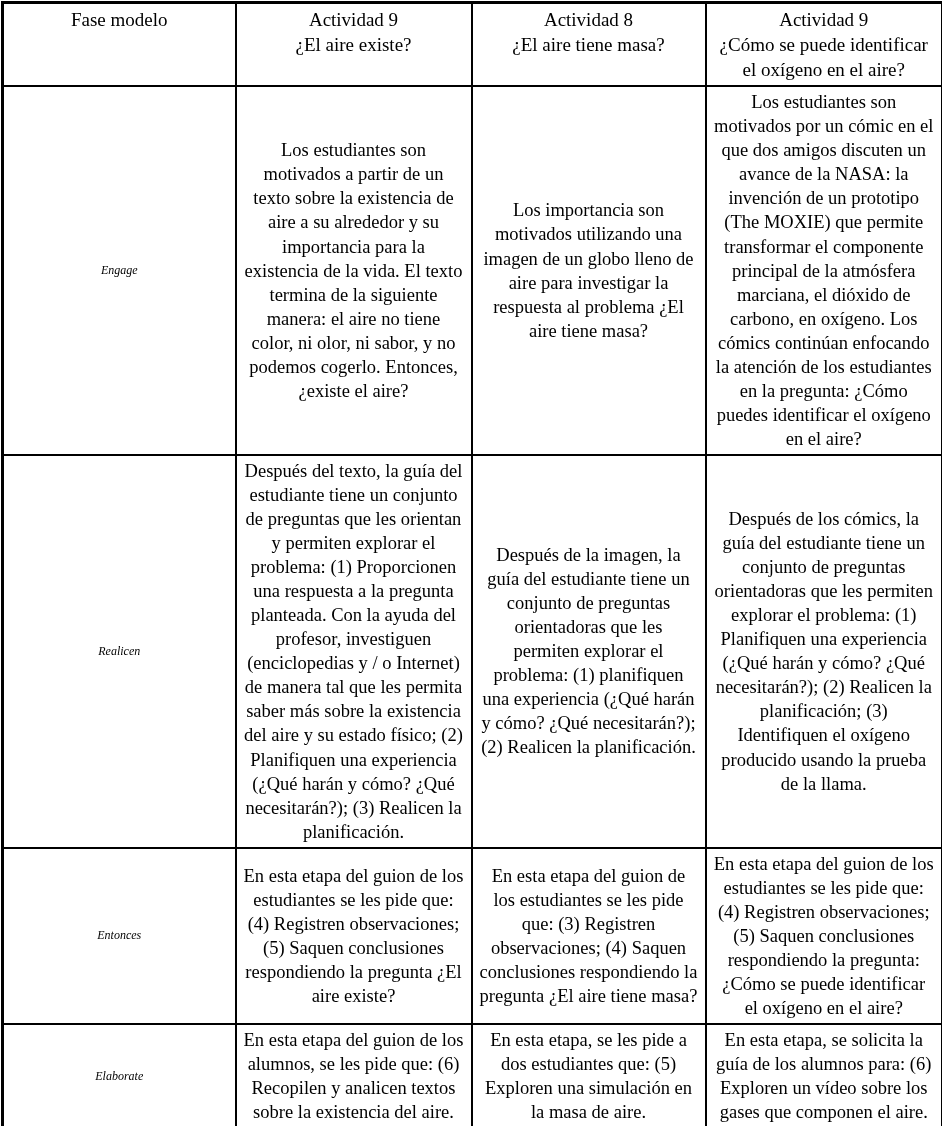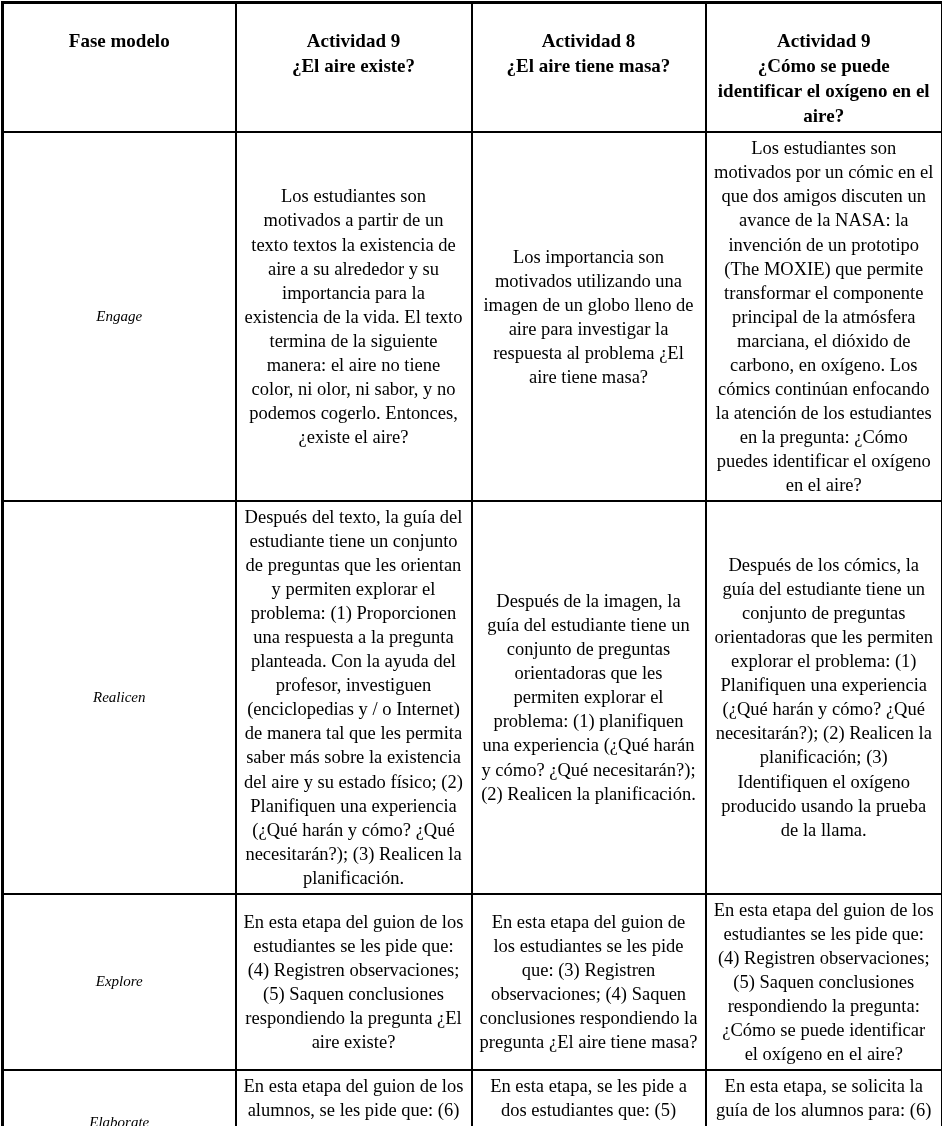--- a/index.html
+++ b/index.html
@@ -26,30 +26,30 @@
     background: #ffffff;
   }
   .model-table td, .model-table th {
     border: 2px solid #000000;
     padding: 3px 7px;
     text-align: center;
     overflow: hidden;
     box-sizing: border-box;
   }
   .model-table th.header-cell {
-    font-weight: bold;
+    font-weight: normal;
     font-size: 19px;
     line-height: 1.32;
     vertical-align: top;
     white-space: pre-line;
-    padding-top: 24px;
+    padding-top: 3px;
   }
   .phase-cell {
     font-style: italic;
-    font-size: 15px;
+    font-size: 12px;
     vertical-align: middle;
     border-radius: 11px;
   }
   .body-cell {
     font-size: 18.5px;
     line-height: 1.3;
     vertical-align: middle;
     border-radius: 26px;
   }
   tr.row-header    { height: 72px;  }
@@ -75,34 +75,34 @@
         <th class="header-cell">Actividad 9
 ¿El aire existe?</th>
         <th class="header-cell">Actividad 8
 ¿El aire tiene masa?</th>
         <th class="header-cell">Actividad 9
 ¿Cómo se puede identificar el oxígeno en el aire?</th>
       </tr>
 
       <tr class="row-engage">
         <td class="phase-cell">Engage</td>
-        <td class="body-cell">Los estudiantes son motivados a partir de un texto textos la existencia de aire a su alrededor y su importancia para la existencia de la vida. El texto termina de la siguiente manera: el aire no tiene color, ni olor, ni sabor, y no podemos cogerlo. Entonces, ¿existe el aire?</td>
+        <td class="body-cell">Los estudiantes son motivados a partir de un texto sobre la existencia de aire a su alrededor y su importancia para la existencia de la vida. El texto termina de la siguiente manera: el aire no tiene color, ni olor, ni sabor, y no podemos cogerlo. Entonces, ¿existe el aire?</td>
         <td class="body-cell">Los importancia son motivados utilizando una imagen de un globo lleno de aire para investigar la respuesta al problema ¿El aire tiene masa?</td>
         <td class="body-cell">Los estudiantes son motivados por un cómic en el que dos amigos discuten un avance de la NASA: la invención de un prototipo (The MOXIE) que permite transformar el componente principal de la atmósfera marciana, el dióxido de carbono, en oxígeno. Los cómics continúan enfocando la atención de los estudiantes en la pregunta: ¿Cómo puedes identificar el oxígeno en el aire?</td>
       </tr>
 
       <tr class="row-explore">
         <td class="phase-cell">Realicen</td>
         <td class="body-cell">Después del texto, la guía del estudiante tiene un conjunto de preguntas que les orientan y permiten explorar el problema: (1) Proporcionen una respuesta a la pregunta planteada. Con la ayuda del profesor, investiguen (enciclopedias y / o Internet) de manera tal que les permita saber más sobre la existencia del aire y su estado físico; (2) Planifiquen una experiencia (¿Qué harán y cómo? ¿Qué necesitarán?); (3) Realicen la planificación.</td>
         <td class="body-cell">Después de la imagen, la guía del estudiante tiene un conjunto de preguntas orientadoras que les permiten explorar el problema: (1) planifiquen una experiencia (¿Qué harán y cómo? ¿Qué necesitarán?); (2) Realicen la planificación.</td>
         <td class="body-cell">Después de los cómics, la guía del estudiante tiene un conjunto de preguntas orientadoras que les permiten explorar el problema: (1) Planifiquen una experiencia (¿Qué harán y cómo? ¿Qué necesitarán?); (2) Realicen la planificación; (3) Identifiquen el oxígeno producido usando la prueba de la llama.</td>
       </tr>
 
       <tr class="row-explain">
-        <td class="phase-cell">Explore</td>
+        <td class="phase-cell">Entonces</td>
         <td class="body-cell">En esta etapa del guion de los estudiantes se les pide que: (4) Registren observaciones; (5) Saquen conclusiones respondiendo la pregunta ¿El aire existe?</td>
         <td class="body-cell">En esta etapa del guion de los estudiantes se les pide que: (3) Registren observaciones; (4) Saquen conclusiones respondiendo la pregunta ¿El aire tiene masa?</td>
         <td class="body-cell">En esta etapa del guion de los estudiantes se les pide que: (4) Registren observaciones; (5) Saquen conclusiones respondiendo la pregunta: ¿Cómo se puede identificar el oxígeno en el aire?</td>
       </tr>
 
       <tr class="row-elaborate">
         <td class="phase-cell">Elaborate</td>
         <td class="body-cell">En esta etapa del guion de los alumnos, se les pide que: (6) Recopilen y analicen textos sobre la existencia del aire.</td>
         <td class="body-cell">En esta etapa, se les pide a dos estudiantes que: (5) Exploren una simulación en la masa de aire.</td>
         <td class="body-cell">En esta etapa, se solicita la guía de los alumnos para: (6) Exploren un vídeo sobre los gases que componen el aire.</td>

